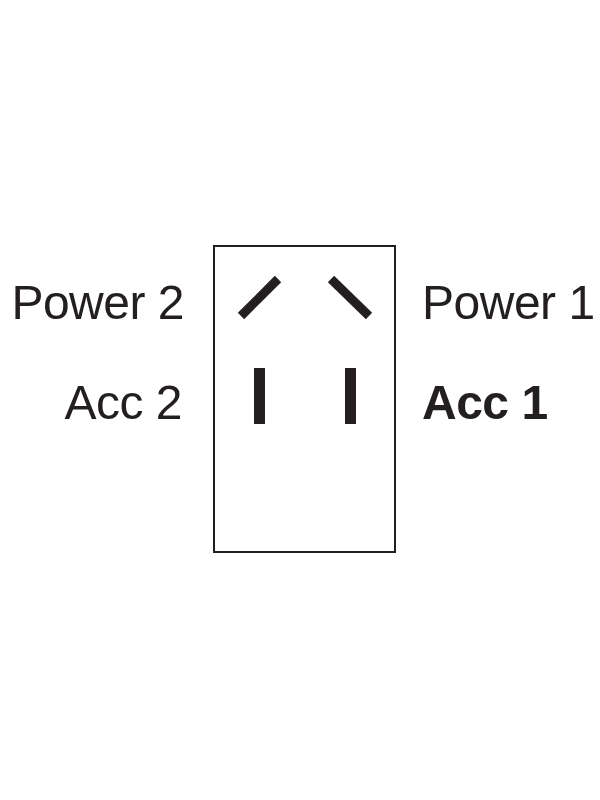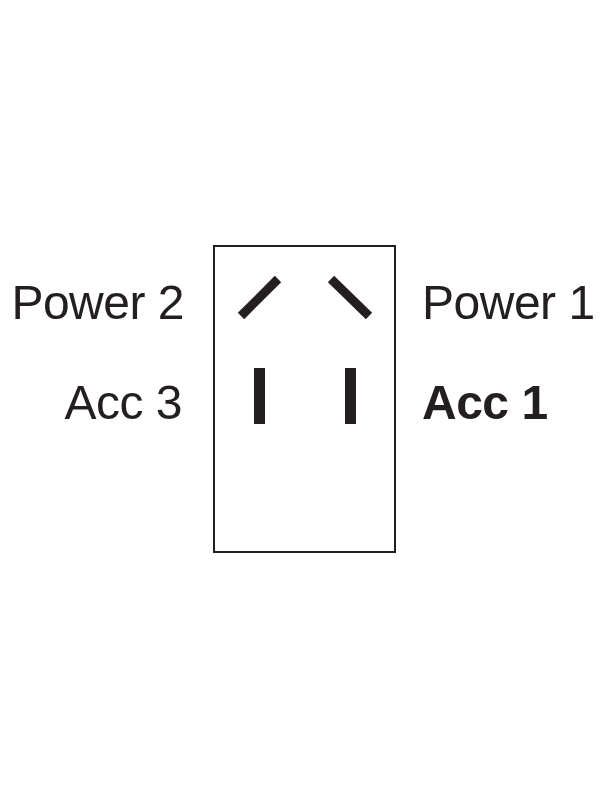--- a/index.html
+++ b/index.html
@@ -14,21 +14,21 @@
       white-space: nowrap;
       letter-spacing: -0.5px;
     }
     .right-align { text-align: center; }
     svg { position: absolute; left: 0; top: 0; }
   </style>
 </head>
 <body>
 
 <span class="lbl right-align" style="right:416px; top:279px;">Power 2</span>
-<span class="lbl right-align" style="right:418px; top:379px;">Acc 3</span>
+<span class="lbl right-align" style="right:418px; top:379px;">Acc 2</span>
 <span class="lbl" style="left:422px; top:279px;">Power 1</span>
 <span class="lbl" style="left:422px; top:379px;font-weight:bold;">Acc 1</span>
 
 <svg width="600" height="800" viewBox="0 0 600 800">
   <rect x="214" y="246" width="181" height="306" fill="none" stroke="#231f20" stroke-width="2"></rect>
   <line x1="241" y1="316" x2="278" y2="279" stroke="#231f20" stroke-width="9"></line>
   <line x1="331" y1="279" x2="369" y2="316" stroke="#231f20" stroke-width="9"></line>
   <rect x="254" y="368" width="11" height="56" fill="#231f20"></rect>
   <rect x="345" y="368" width="11" height="56" fill="#231f20"></rect>
 </svg>

